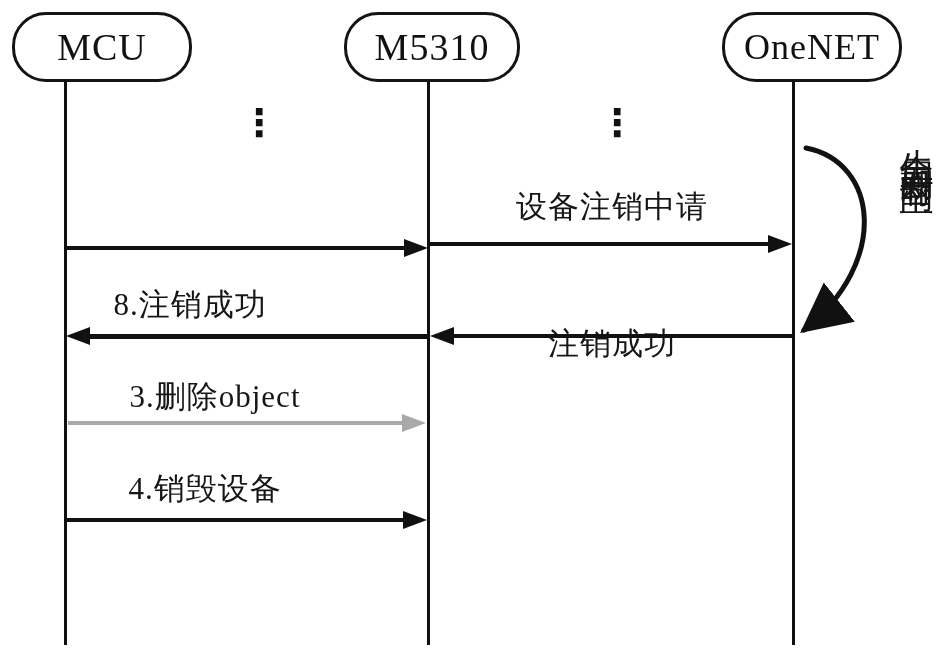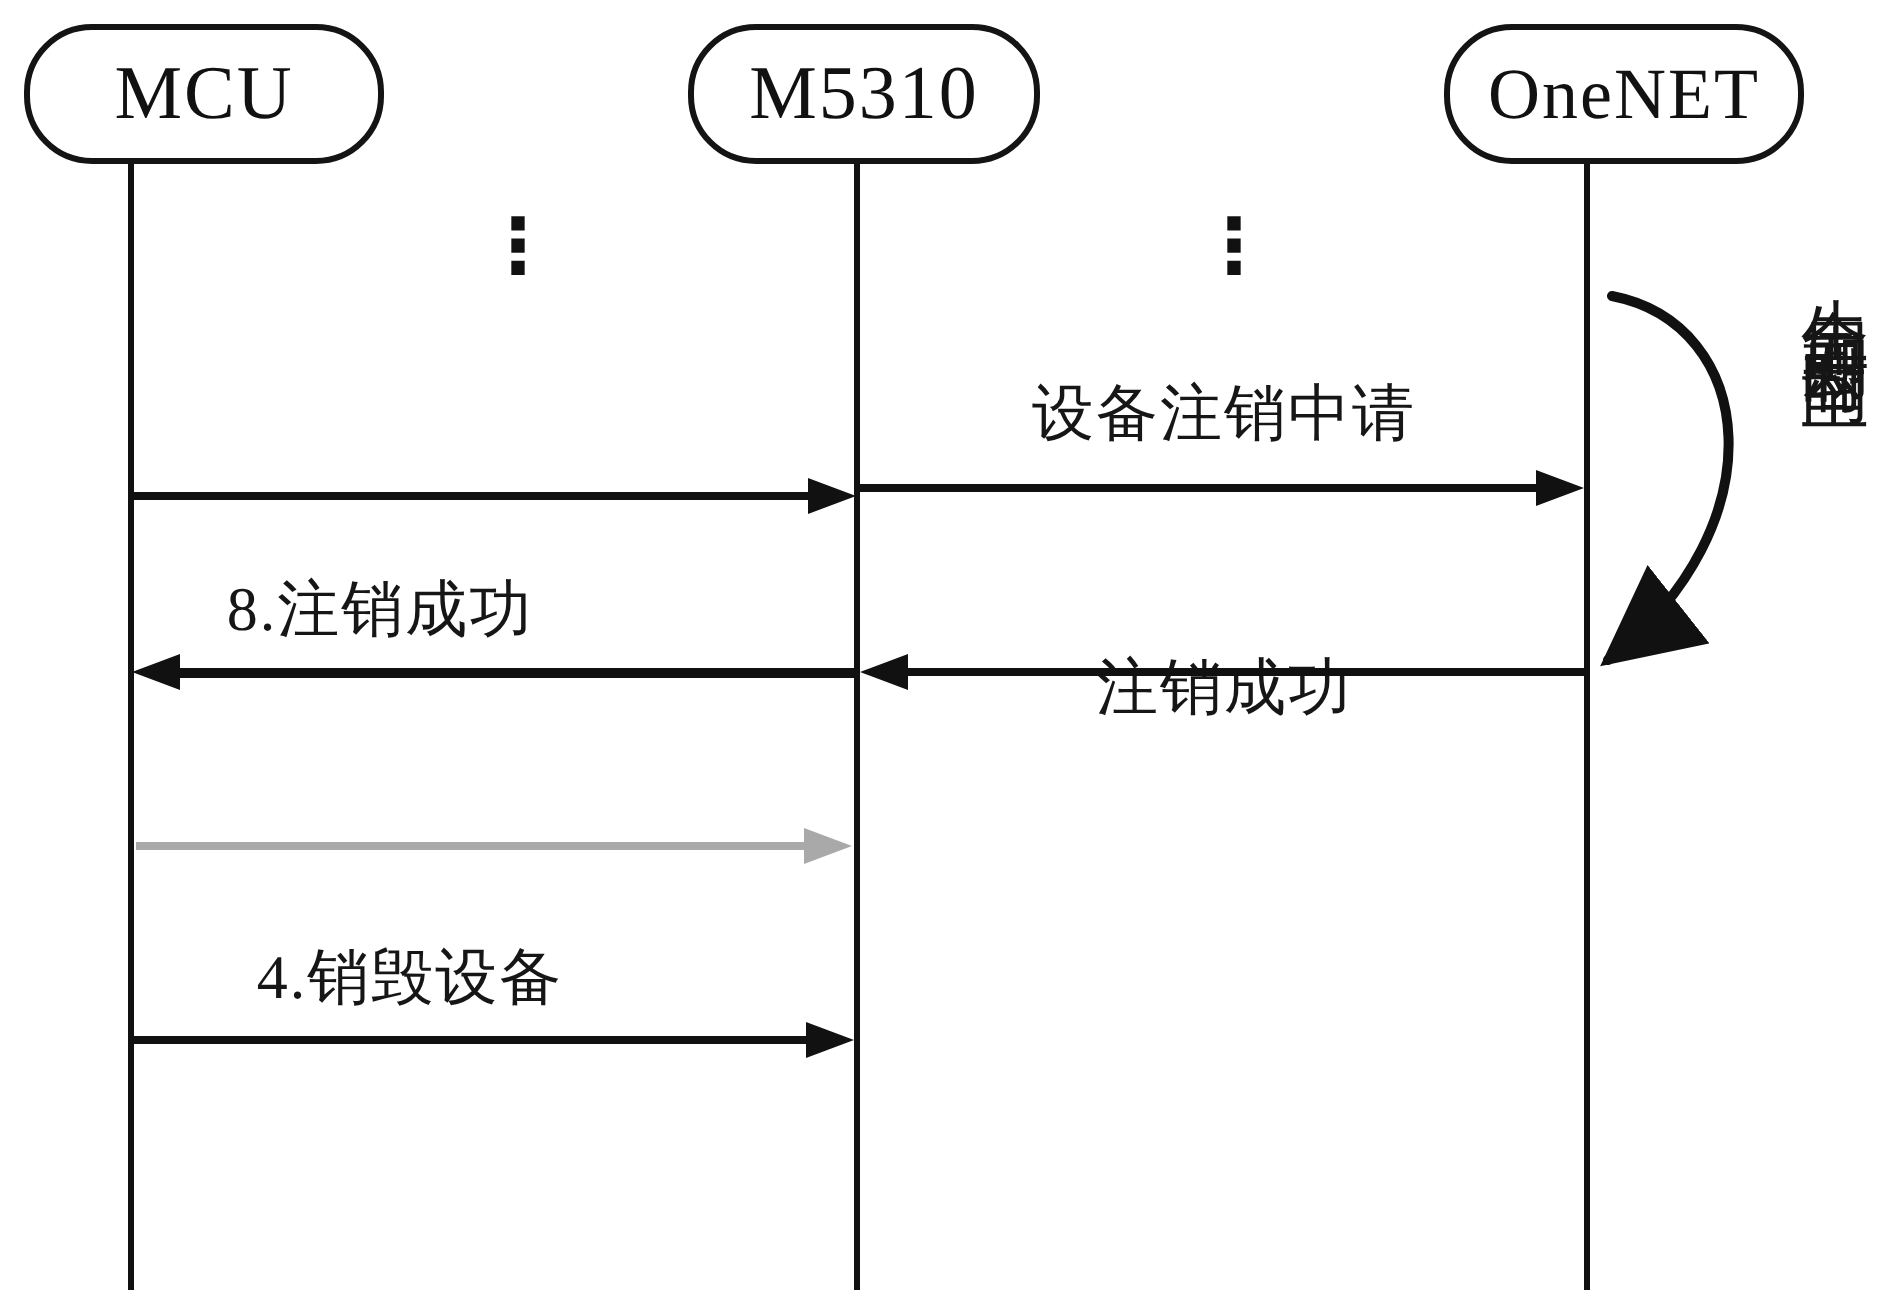--- a/index.html
+++ b/index.html
@@ -79,20 +79,21 @@
   <div class="head-r" style="left:768px;top:235px;"></div>
 
   <div class="msg-label" style="left:190px;top:284px;">8.注销成功</div>
   <div class="head-l" style="left:66px;top:327px;"></div>
   <div class="line" style="left:88px;top:334px;width:340px;height:5px;"></div>
 
   <div class="msg-label" style="left:612px;top:283px;margin-top:40px;">注销成功</div>
   <div class="head-l" style="left:430px;top:327px;"></div>
   <div class="line" style="left:452px;top:334px;width:341px;height:4px;"></div>
 
+  <div class="msg-label" style="left:215px;top:376px;">3.删除object</div>
   <div class="line gray" style="left:68px;top:421px;width:336px;height:4px;"></div>
   <div class="head-r gray" style="left:402px;top:414px;"></div>
 
   <div class="msg-label" style="left:205px;top:468px;">4.销毁设备</div>
   <div class="line" style="left:67px;top:518px;width:338px;height:4px;"></div>
   <div class="head-r" style="left:403px;top:511px;"></div>
 
   <svg class="arc-svg" width="120" height="220" viewBox="0 0 120 220">
     <defs>
       <marker id="arr" markerWidth="12" markerHeight="12" refX="9" refY="5" orient="auto">

